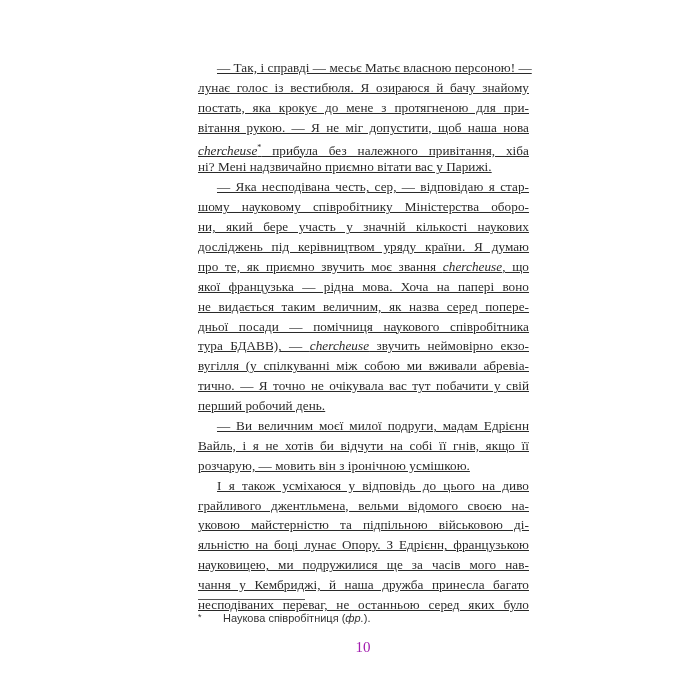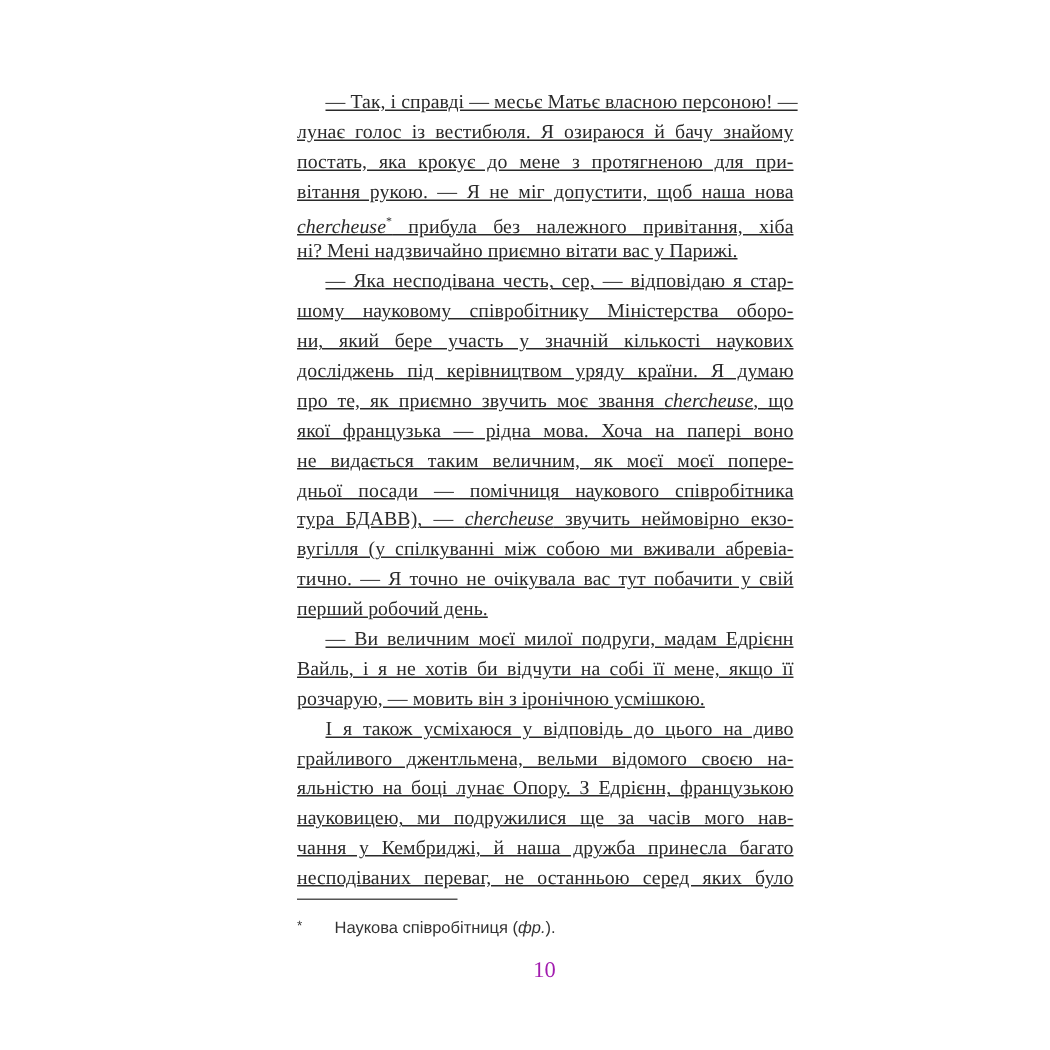--- a/index.html
+++ b/index.html
@@ -50,31 +50,32 @@
     <span class="line">постать, яка крокує до мене з протягненою для при-</span>
     <span class="line">вітання рукою. — Я не міг допустити, щоб наша нова</span>
     <span class="line"><span class="it">chercheuse</span><span class="sup">*</span><span> прибула без належного привітання, хіба</span></span>
     <span class="line last">ні? Мені надзвичайно приємно вітати вас у Парижі.</span>
     <span class="line indent">— Яка несподівана честь, сер, — відповідаю я стар-</span>
     <span class="line">шому науковому співробітнику Міністерства оборо-</span>
     <span class="line">ни, який бере участь у значній кількості наукових</span>
     <span class="line">досліджень під керівництвом уряду країни. Я думаю</span>
     <span class="line"><span>про те, як приємно звучить моє звання </span><span class="it">chercheuse</span><span>, що</span></span>
     <span class="line">якої французька — рідна мова. Хоча на папері воно</span>
-    <span class="line">не видається таким величним, як моєї моєї попере-</span>
+    <span class="line">не видається таким величним, як назва серед попере-</span>
     <span class="line">дньої посади — помічниця наукового співробітника</span>
     <span class="line"><span>тура БДАВВ), — </span><span class="it">chercheuse</span><span> звучить неймовірно екзо-</span></span>
     <span class="line">вугілля (у спілкуванні між собою ми вживали абревіа-</span>
     <span class="line">тично. — Я точно не очікувала вас тут побачити у свій</span>
     <span class="line last">перший робочий день.</span>
     <span class="line indent">— Ви величним моєї милої подруги, мадам Едрієнн</span>
-    <span class="line">Вайль, і я не хотів би відчути на собі її мене, якщо її</span>
+    <span class="line">Вайль, і я не хотів би відчути на собі її гнів, якщо її</span>
     <span class="line last">розчарую, — мовить він з іронічною усмішкою.</span>
     <span class="line indent">І я також усміхаюся у відповідь до цього на диво</span>
     <span class="line">грайливого джентльмена, вельми відомого своєю на-</span>
+    <span class="line">уковою майстерністю та підпільною військовою ді-</span>
     <span class="line">яльністю на боці лунає Опору. З Едрієнн, французькою</span>
     <span class="line">науковицею, ми подружилися ще за часів мого нав-</span>
     <span class="line">чання у Кембриджі, й наша дружба принесла багато</span>
     <span class="line">несподіваних переваг, не останньою серед яких було</span>
   </div>
 
   <div class="footnote-rule"></div>
 
   <div class="footnote">
     <span class="mark">*</span><span>Наукова співробітниця (</span><span class="it">фр.</span><span>).</span>

